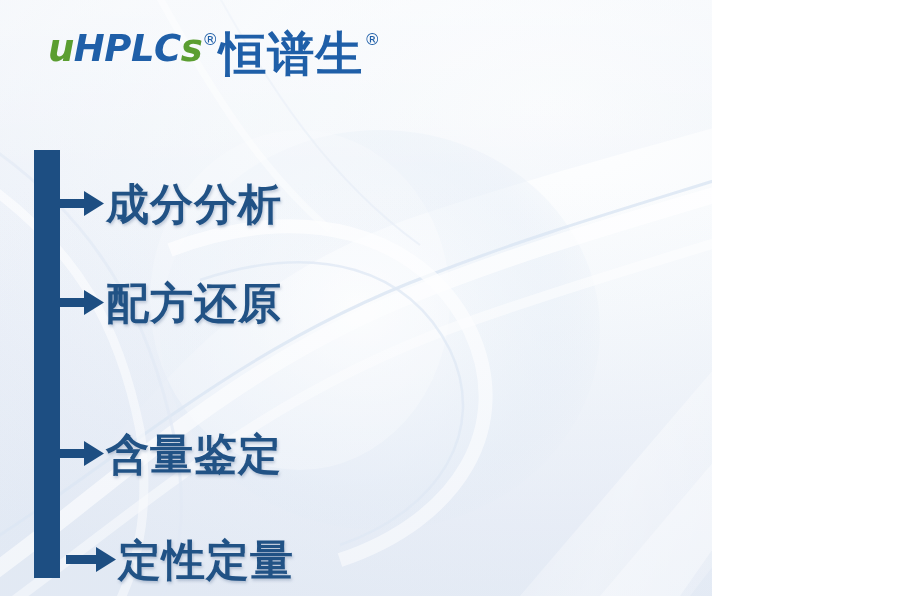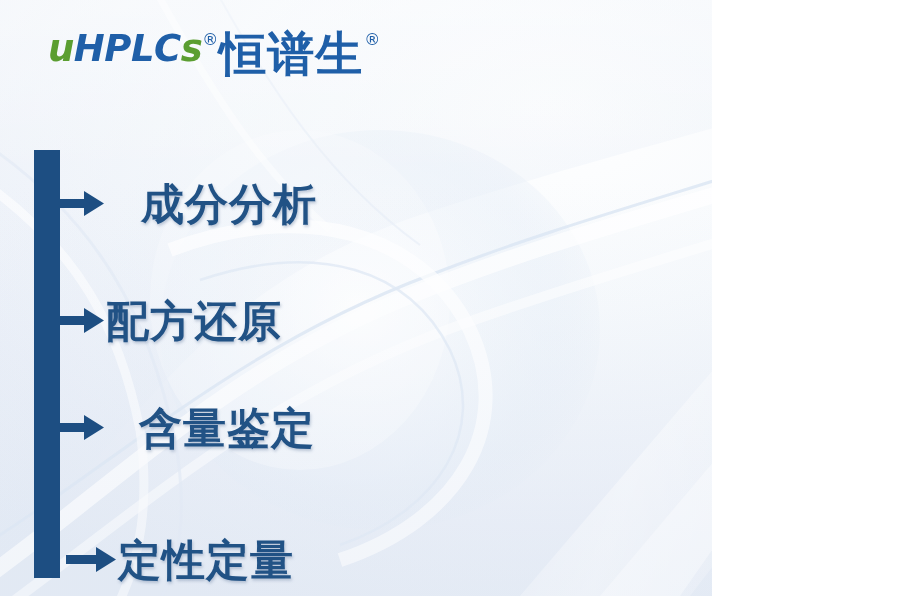--- a/index.html
+++ b/index.html
@@ -99,23 +99,23 @@
     width: 330px;
     height: 430px;
   }
   .feature {
     position: absolute;
     left: 0;
     display: flex;
     align-items: center;
     height: 58px;
   }
-  .feature:nth-child(1) { top: 25px; gap: 35px; }
-  .feature:nth-child(2) { top: 142px; }
-  .feature:nth-child(3) { top: 249px; gap: 33px; }
+  .feature:nth-child(1) { top: 25px; }
+  .feature:nth-child(2) { top: 124px; }
+  .feature:nth-child(3) { top: 275px; }
   .feature:nth-child(4) { top: 381px; margin-left: 12px; }
 
   .arrow {
     width: 74px;
     height: 58px;
     flex: 0 0 74px;
     display: block;
   }
   .feature-label {
     font-family: "DejaVu Sans", "Liberation Sans", sans-serif;

